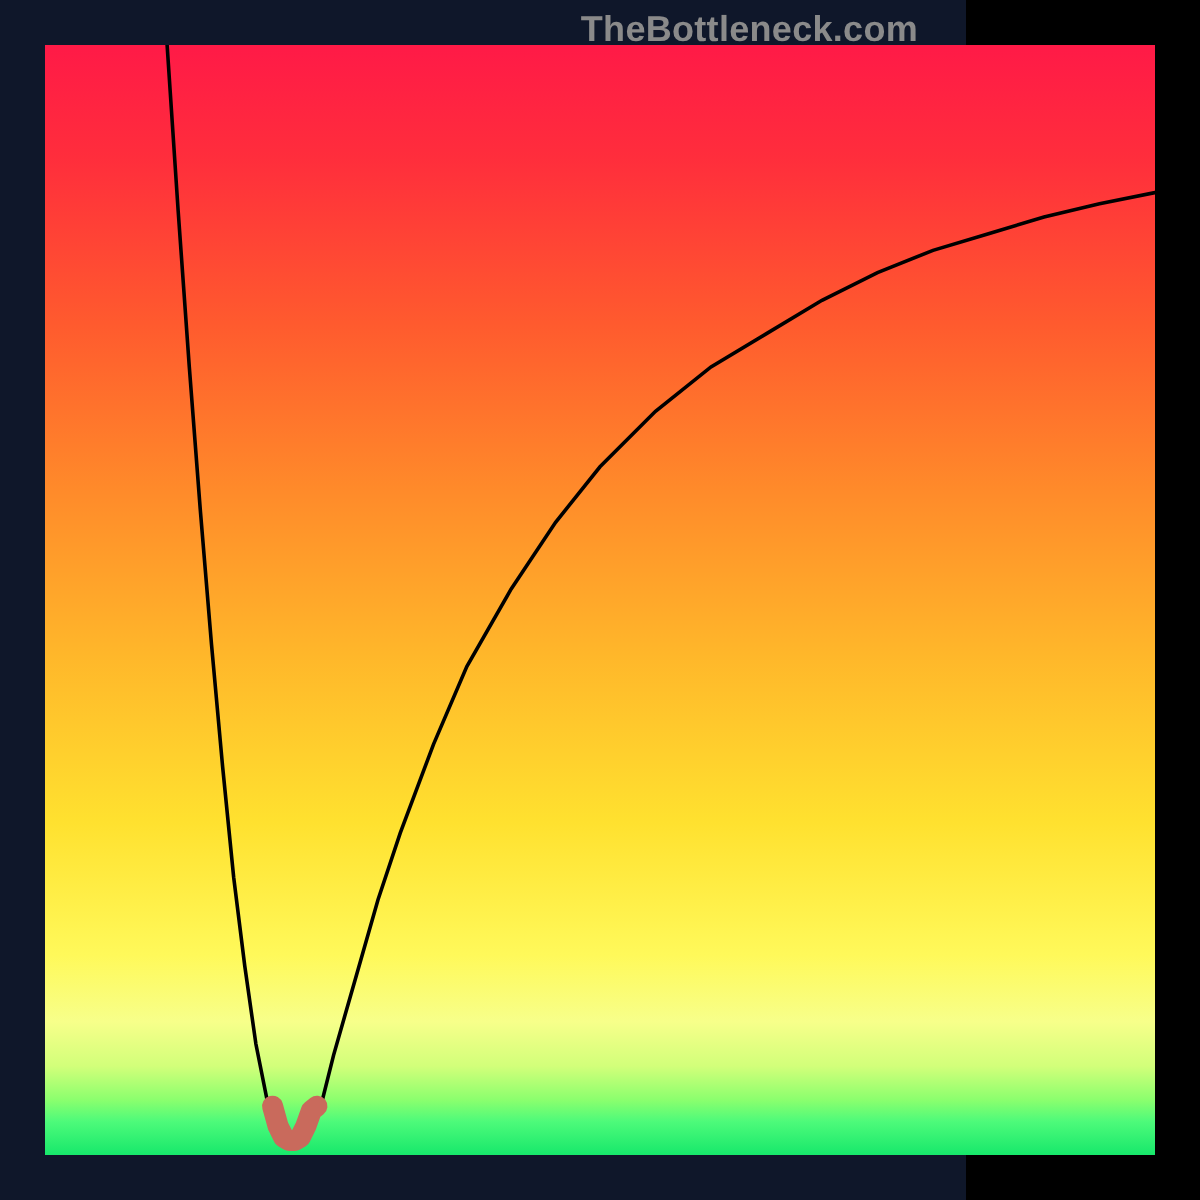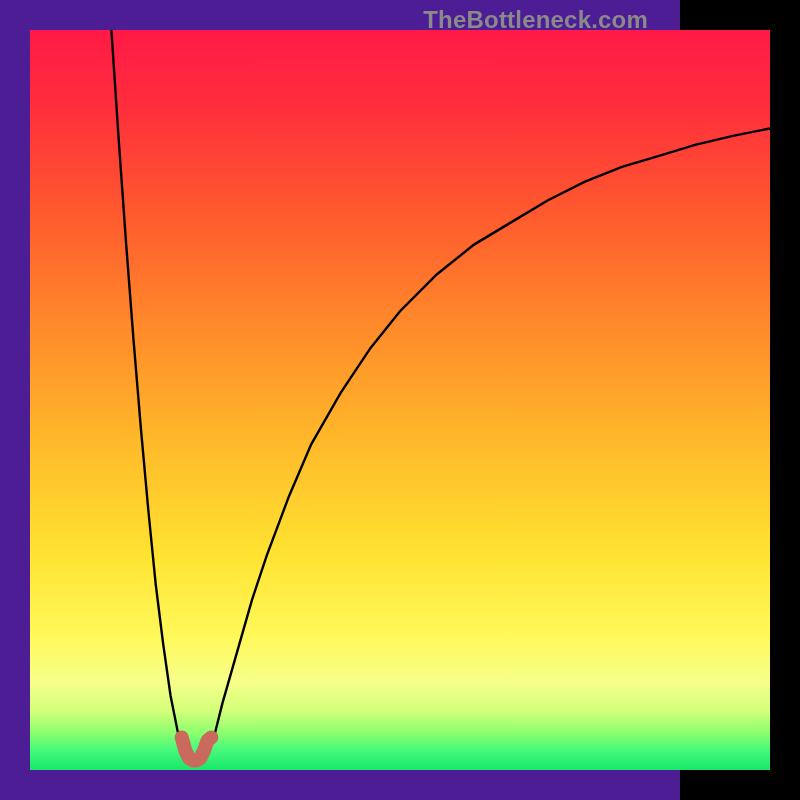--- a/index.html
+++ b/index.html
@@ -9,22 +9,21 @@
     height: 800px;
     background: #000;
     overflow: hidden;
   }
   .frame {
     position: absolute;
     top: 0;
     left: 0;
     width: 644px;
     height: 800px;
-    background: #4c1d95;
-    padding-left: 36px;
+    background: #0f172a;
   }
   .plot-area {
     position: absolute;
     left: 30px;
     top: 30px;
     width: 740px;
     height: 740px;
     overflow: hidden;
   }
   .gradient {

